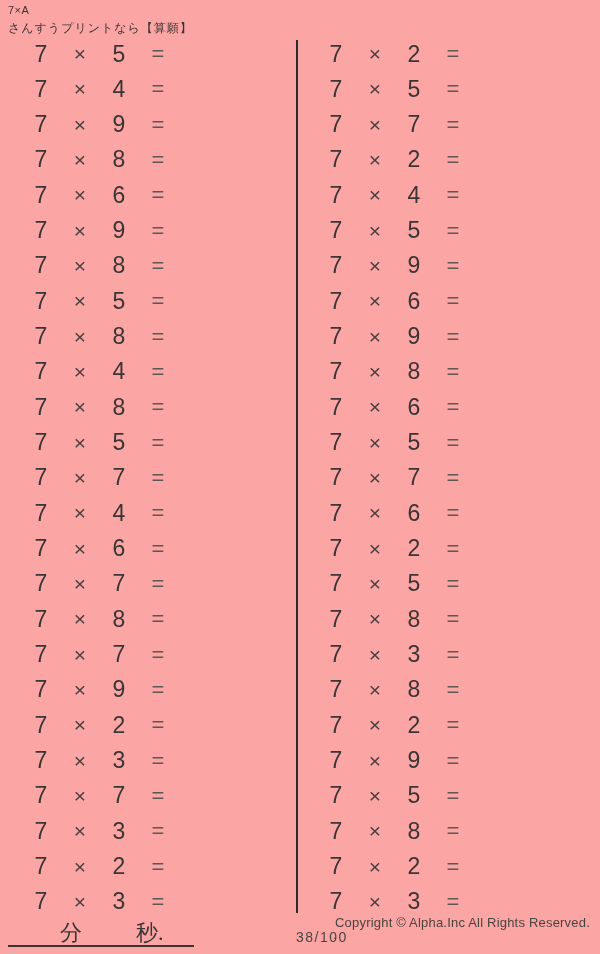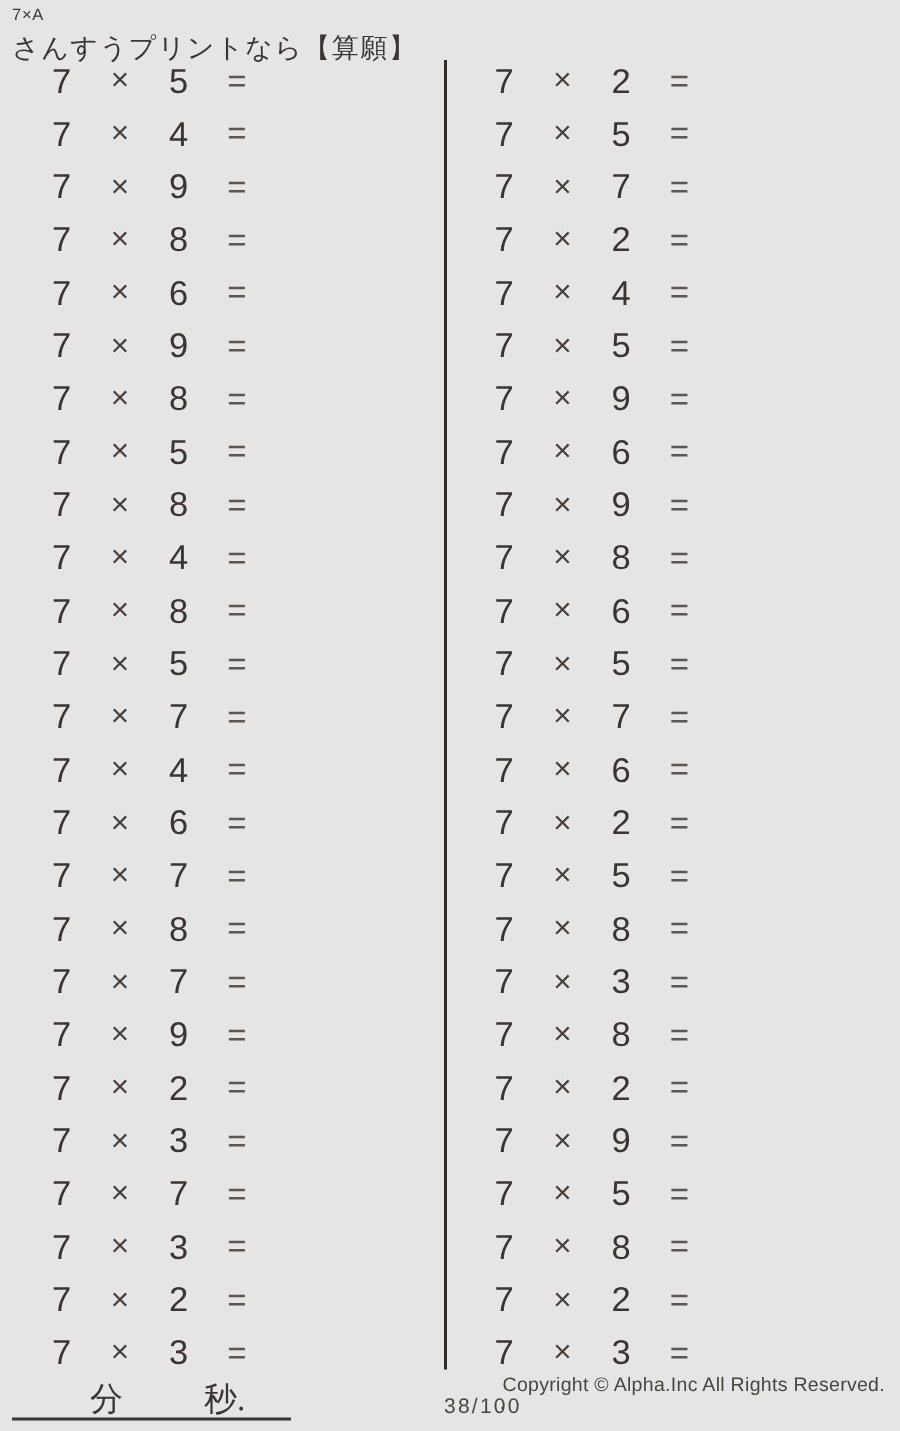--- a/index.html
+++ b/index.html
@@ -1,34 +1,34 @@
 <!DOCTYPE html>
 <html><head>
 <meta charset="utf-8">
 <style>
   * { margin: 0; padding: 0; box-sizing: border-box; }
   html, body { background: #ffffff; }
   .page {
     position: relative;
     width: 600px;
     height: 954px;
-    background: #e5e5e5;
+    background: #fca5a5;
     font-family: "Liberation Sans", "DejaVu Sans", sans-serif;
     color: #3a3432;
     overflow: hidden;
   }
   .header { position: absolute; left: 8px; top: 4px; }
   .ws-code {
     font-size: 11px;
     letter-spacing: 0.5px;
     color: #3a3432;
   }
   .ws-subtitle {
     margin-top: 4px;
-    font-size: 18px;
+    font-size: 12px;
     letter-spacing: 1px;
     color: #3a3432;
   }
   .column {
     position: absolute;
     top: 41px;
     height: 874px;
     display: flex;
     flex-direction: column;
     justify-content: space-between;

